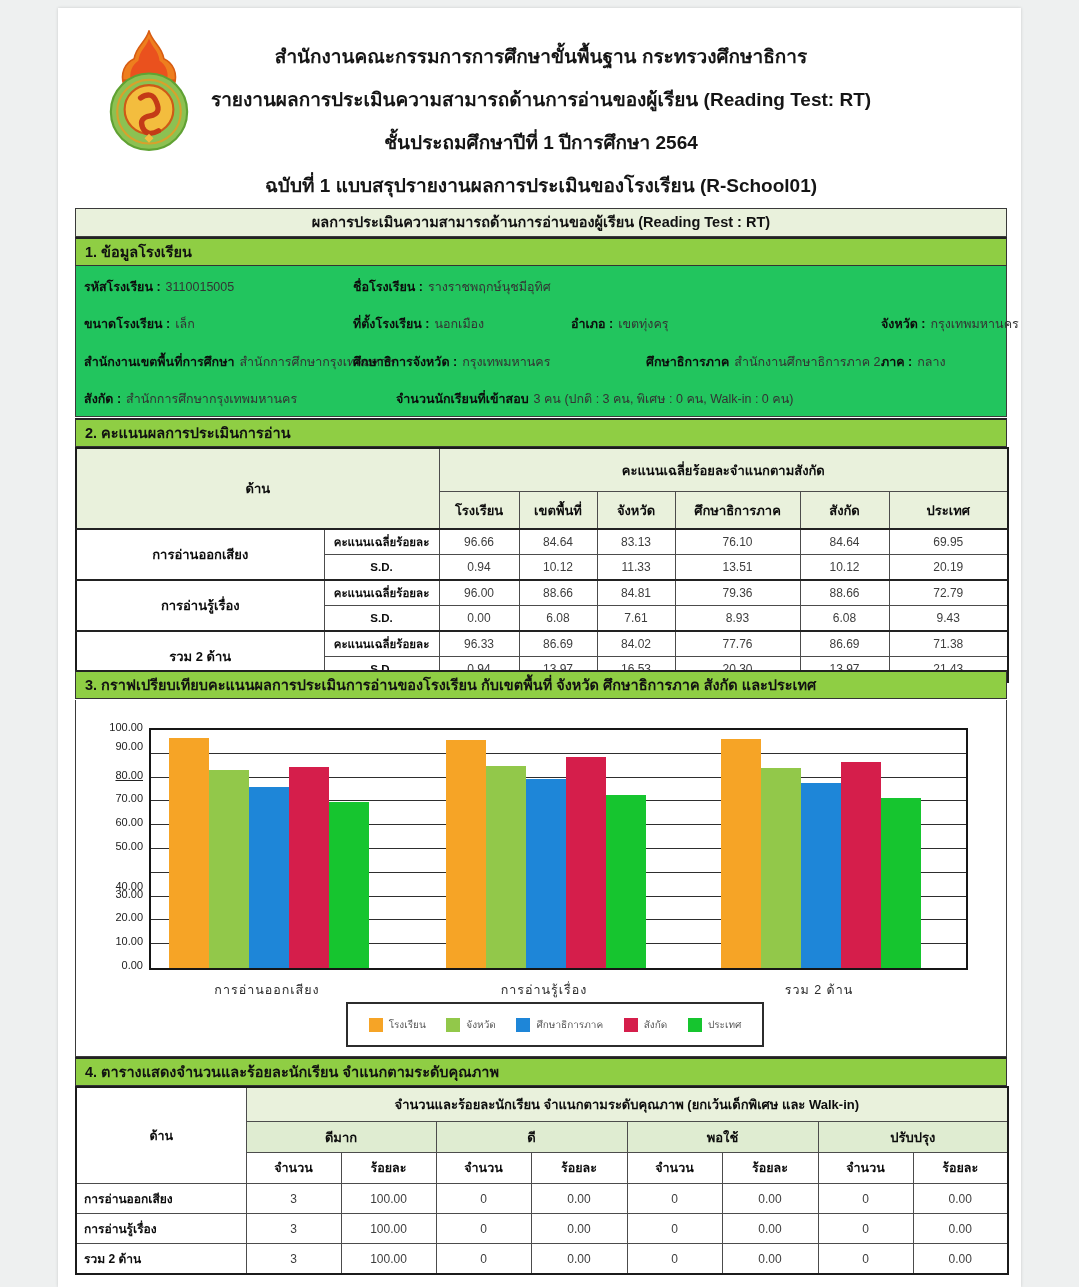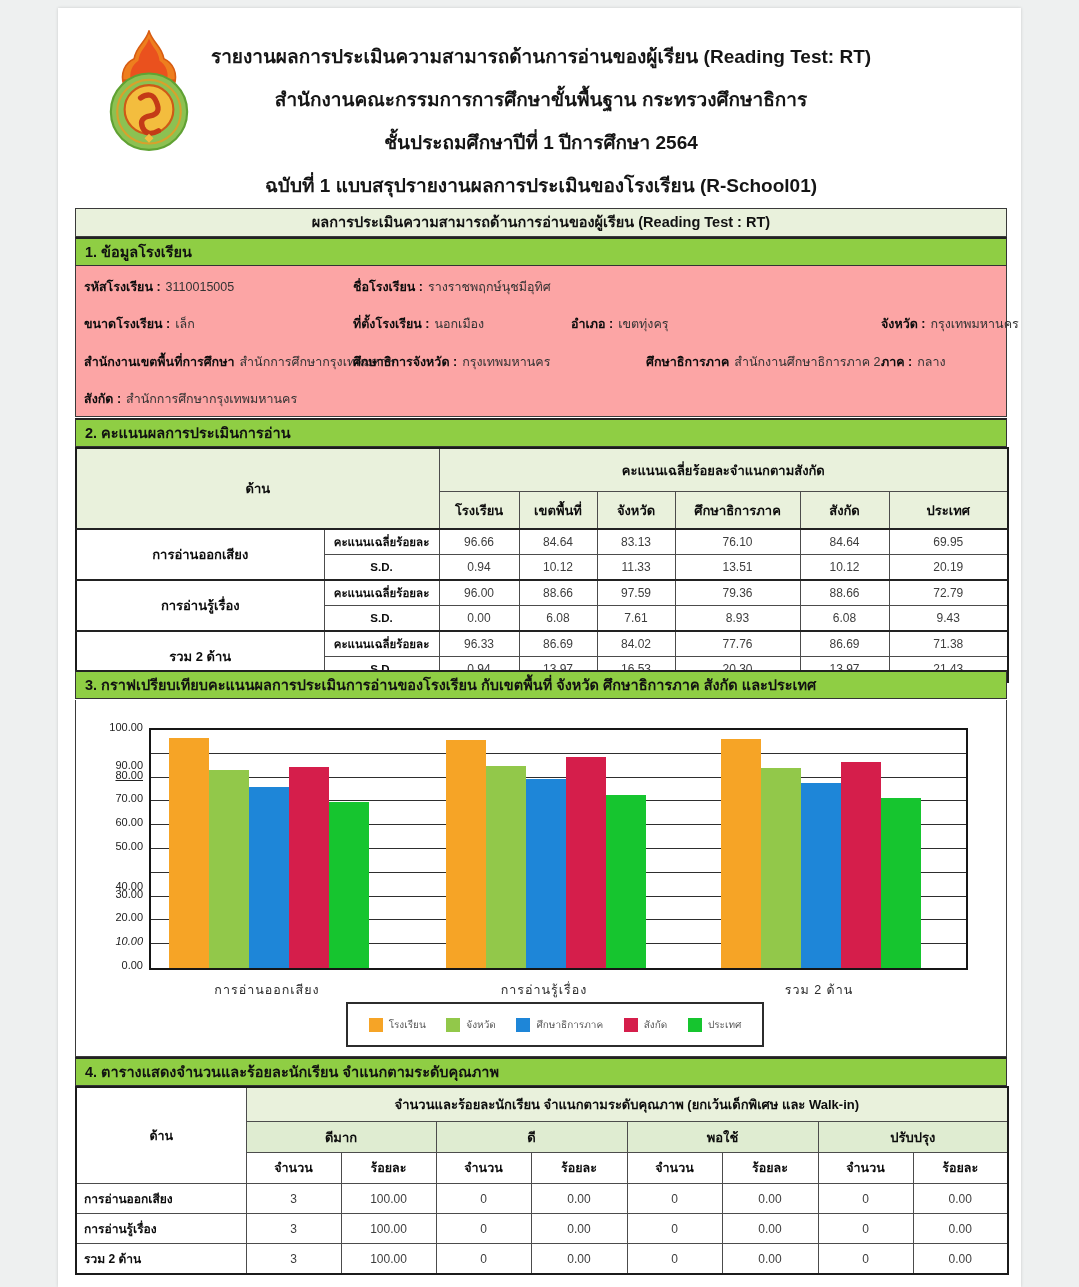--- a/index.html
+++ b/index.html
@@ -15,21 +15,21 @@
   .hlines div{font-weight:bold;font-size:19px;line-height:43px;color:#151515;white-space:nowrap;}
 
   
   .title-bar{top:200px;height:29px;background:#e9f1dc;border:1px solid #3a3a3a;
              font-weight:bold;font-size:14.5px;text-align:center;line-height:27px;}
   .sec-bar{height:29px;background:#8fce44;border:1px solid #333;border-top:2px solid #222;
            font-weight:bold;font-size:14.5px;line-height:26px;padding-left:9px;}
   .s1{top:229px;} .s2{top:410px;} .s3{top:662px;} .s4{top:1049px;}
 
   
-  .info-box{top:258px;height:151px;border:1px solid #3a3a3a;border-top:none;background:#fca5a5;text-align:right;}
+  .info-box{top:258px;height:151px;border:1px solid #3a3a3a;border-top:none;background:#22c55e;text-align:right;}
   .info-row{position:absolute;left:0;right:0;height:37px;}
   .fld{position:absolute;top:11px;font-size:12.5px;white-space:nowrap;color:#333;}
   .fld b{color:#0c0c0c;margin-right:5px;font-size:12.5px;}
 
   
   table{border-collapse:collapse;table-layout:fixed;width:932px;}
   .t2{top:439px;} .t4{top:1078px;}
   td{border:1px solid #4c4c4c;text-align:center;font-size:12px;color:#3d3d3d;
      padding:0 2px;overflow:hidden;white-space:nowrap;}
   table{border:2px solid #1b1b1b;}
@@ -66,22 +66,22 @@
     <path d="M50 8 C47 17 41 19 40 29 C34 33 31 40 33 48 L67 48 C69 40 66 33 60 29 C59 19 53 17 50 8 Z" fill="#E8431F" opacity="0.75"></path>
     <rect x="26" y="47" width="10" height="12" fill="#E8431F" stroke="#D85C12"></rect>
     <rect x="64" y="47" width="10" height="12" fill="#E8431F" stroke="#D85C12"></rect>
     <circle cx="50" cy="77" r="36" fill="#8CC152" stroke="#60A233" stroke-width="2"></circle>
     <circle cx="50" cy="77" r="30" fill="none" stroke="#D8A12C" stroke-width="2"></circle>
     <circle cx="50" cy="75" r="23" fill="#F3BD3E" stroke="#CE5A17" stroke-width="2"></circle>
     <path d="M42 64 q11 -7 15 4 q5 11 -6 13 q-11 2 -7 11 q4 9 15 3" fill="none" stroke="#C43B17" stroke-width="5" stroke-linecap="round"></path>
     <rect x="47" y="99" width="6" height="6" fill="#F3BD3E" transform="rotate(45 50 102)"></rect>
   </svg>
   <div class="hlines">
+    <div>สำนักงานคณะกรรมการการศึกษาขั้นพื้นฐาน กระทรวงศึกษาธิการ</div>
     <div>รายงานผลการประเมินความสามารถด้านการอ่านของผู้เรียน (Reading Test: RT)</div>
-    <div>สำนักงานคณะกรรมการการศึกษาขั้นพื้นฐาน กระทรวงศึกษาธิการ</div>
     <div>ชั้นประถมศึกษาปีที่ 1 ปีการศึกษา 2564</div>
     <div>ฉบับที่ 1 แบบสรุปรายงานผลการประเมินของโรงเรียน (R-School01)</div>
   </div>
 
   <div class="blk title-bar">ผลการประเมินความสามารถด้านการอ่านของผู้เรียน (Reading Test : RT)</div>
 
   <div class="blk sec-bar s1">1. ข้อมูลโรงเรียน</div>
   <div class="blk info-box">
     <div class="info-row" style="top:0">
       <span class="fld" style="left:8px"><b>รหัสโรงเรียน :</b><span>3110015005</span></span>
@@ -94,20 +94,21 @@
       <span class="fld" style="left:805px"><b>จังหวัด :</b><span>กรุงเทพมหานคร</span></span>
     </div>
     <div class="info-row" style="top:75px">
       <span class="fld" style="left:8px"><b>สำนักงานเขตพื้นที่การศึกษา</b><span>สำนักการศึกษากรุงเทพมหาฯ</span></span>
       <span class="fld" style="left:277px"><b>ศึกษาธิการจังหวัด :</b><span>กรุงเทพมหานคร</span></span>
       <span class="fld" style="left:570px"><b>ศึกษาธิการภาค</b><span>สำนักงานศึกษาธิการภาค 2</span></span>
       <span class="fld" style="left:805px"><b>ภาค :</b><span>กลาง</span></span>
     </div>
     <div class="info-row" style="top:112px">
       <span class="fld" style="left:8px"><b>สังกัด :</b><span>สำนักการศึกษากรุงเทพมหานคร</span></span>
+      <span class="fld" style="left:320px"><b>จำนวนนักเรียนที่เข้าสอบ</b><span>3 คน (ปกติ : 3 คน, พิเศษ : 0 คน, Walk-in : 0 คน)</span></span>
     </div>
   </div>
 
   <div class="blk sec-bar s2">2. คะแนนผลการประเมินการอ่าน</div>
   <table class="blk t2">
     <colgroup>
         <col style="width:248px">
         <col style="width:115px">
         <col style="width:80px">
         <col style="width:78px">
@@ -146,21 +147,21 @@
       <td>11.33</td>
       <td>13.51</td>
       <td>10.12</td>
       <td>20.19</td>
     </tr>
     <tr class="r24 thick">
       <td class="dlabel" rowspan="2">การอ่านรู้เรื่อง</td>
       <td class="metric">คะแนนเฉลี่ยร้อยละ</td>
       <td>96.00</td>
       <td>88.66</td>
-      <td>97.59</td>
+      <td>84.81</td>
       <td>79.36</td>
       <td>88.66</td>
       <td>72.79</td>
     </tr>
     <tr class="r24">
       <td class="metric">S.D.</td>
       <td>0.00</td>
       <td>6.08</td>
       <td>7.61</td>
       <td>8.93</td>
@@ -186,29 +187,29 @@
       <td>13.97</td>
       <td>21.43</td>
     </tr>
   </tbody>
     </table>
 
   <div class="blk sec-bar s3">3. กราฟเปรียบเทียบคะแนนผลการประเมินการอ่านของโรงเรียน กับเขตพื้นที่ จังหวัด ศึกษาธิการภาค สังกัด และประเทศ</div>
   <div class="blk chart-panel">
     <div id="yticks">
         <div class="ytick" style="left: 7px; top: 259px;">0.00</div>
-        <div class="ytick" style="left: 7px; top: 235.2px; font-style: italic;">10.00</div>
+        <div class="ytick" style="left: 7px; top: 235.2px;">10.00</div>
         <div class="ytick" style="left: 7px; top: 211.4px;">20.00</div>
         <div class="ytick" style="left: 7px; top: 187.6px;">30.00</div>
         <div class="ytick" style="left: 7px; top: 163.8px; margin-top: 16px;">40.00</div>
         <div class="ytick" style="left: 7px; top: 140px;">50.00</div>
         <div class="ytick" style="left: 7px; top: 116.2px;">60.00</div>
         <div class="ytick" style="left: 7px; top: 92.4px;">70.00</div>
         <div class="ytick" style="left: 7px; top: 68.6px; text-decoration: underline;">80.00</div>
-        <div class="ytick" style="left: 7px; top: 59px;">90.00</div>
+        <div class="ytick" style="left: 7px; top: 40px;">90.00</div>
         <div class="ytick" style="left: 7px; top: 21px;">100.00</div>
       </div>
     <div class="plot" id="plot">
         <div class="gline" style="bottom: 23.8px;"></div>
         <div class="gline" style="bottom: 47.6px;"></div>
         <div class="gline" style="bottom: 71.4px;"></div>
         <div class="gline" style="bottom: 95.2px;"></div>
         <div class="gline" style="bottom: 119px;"></div>
         <div class="gline" style="bottom: 142.8px;"></div>
         <div class="gline" style="bottom: 166.6px;"></div>

